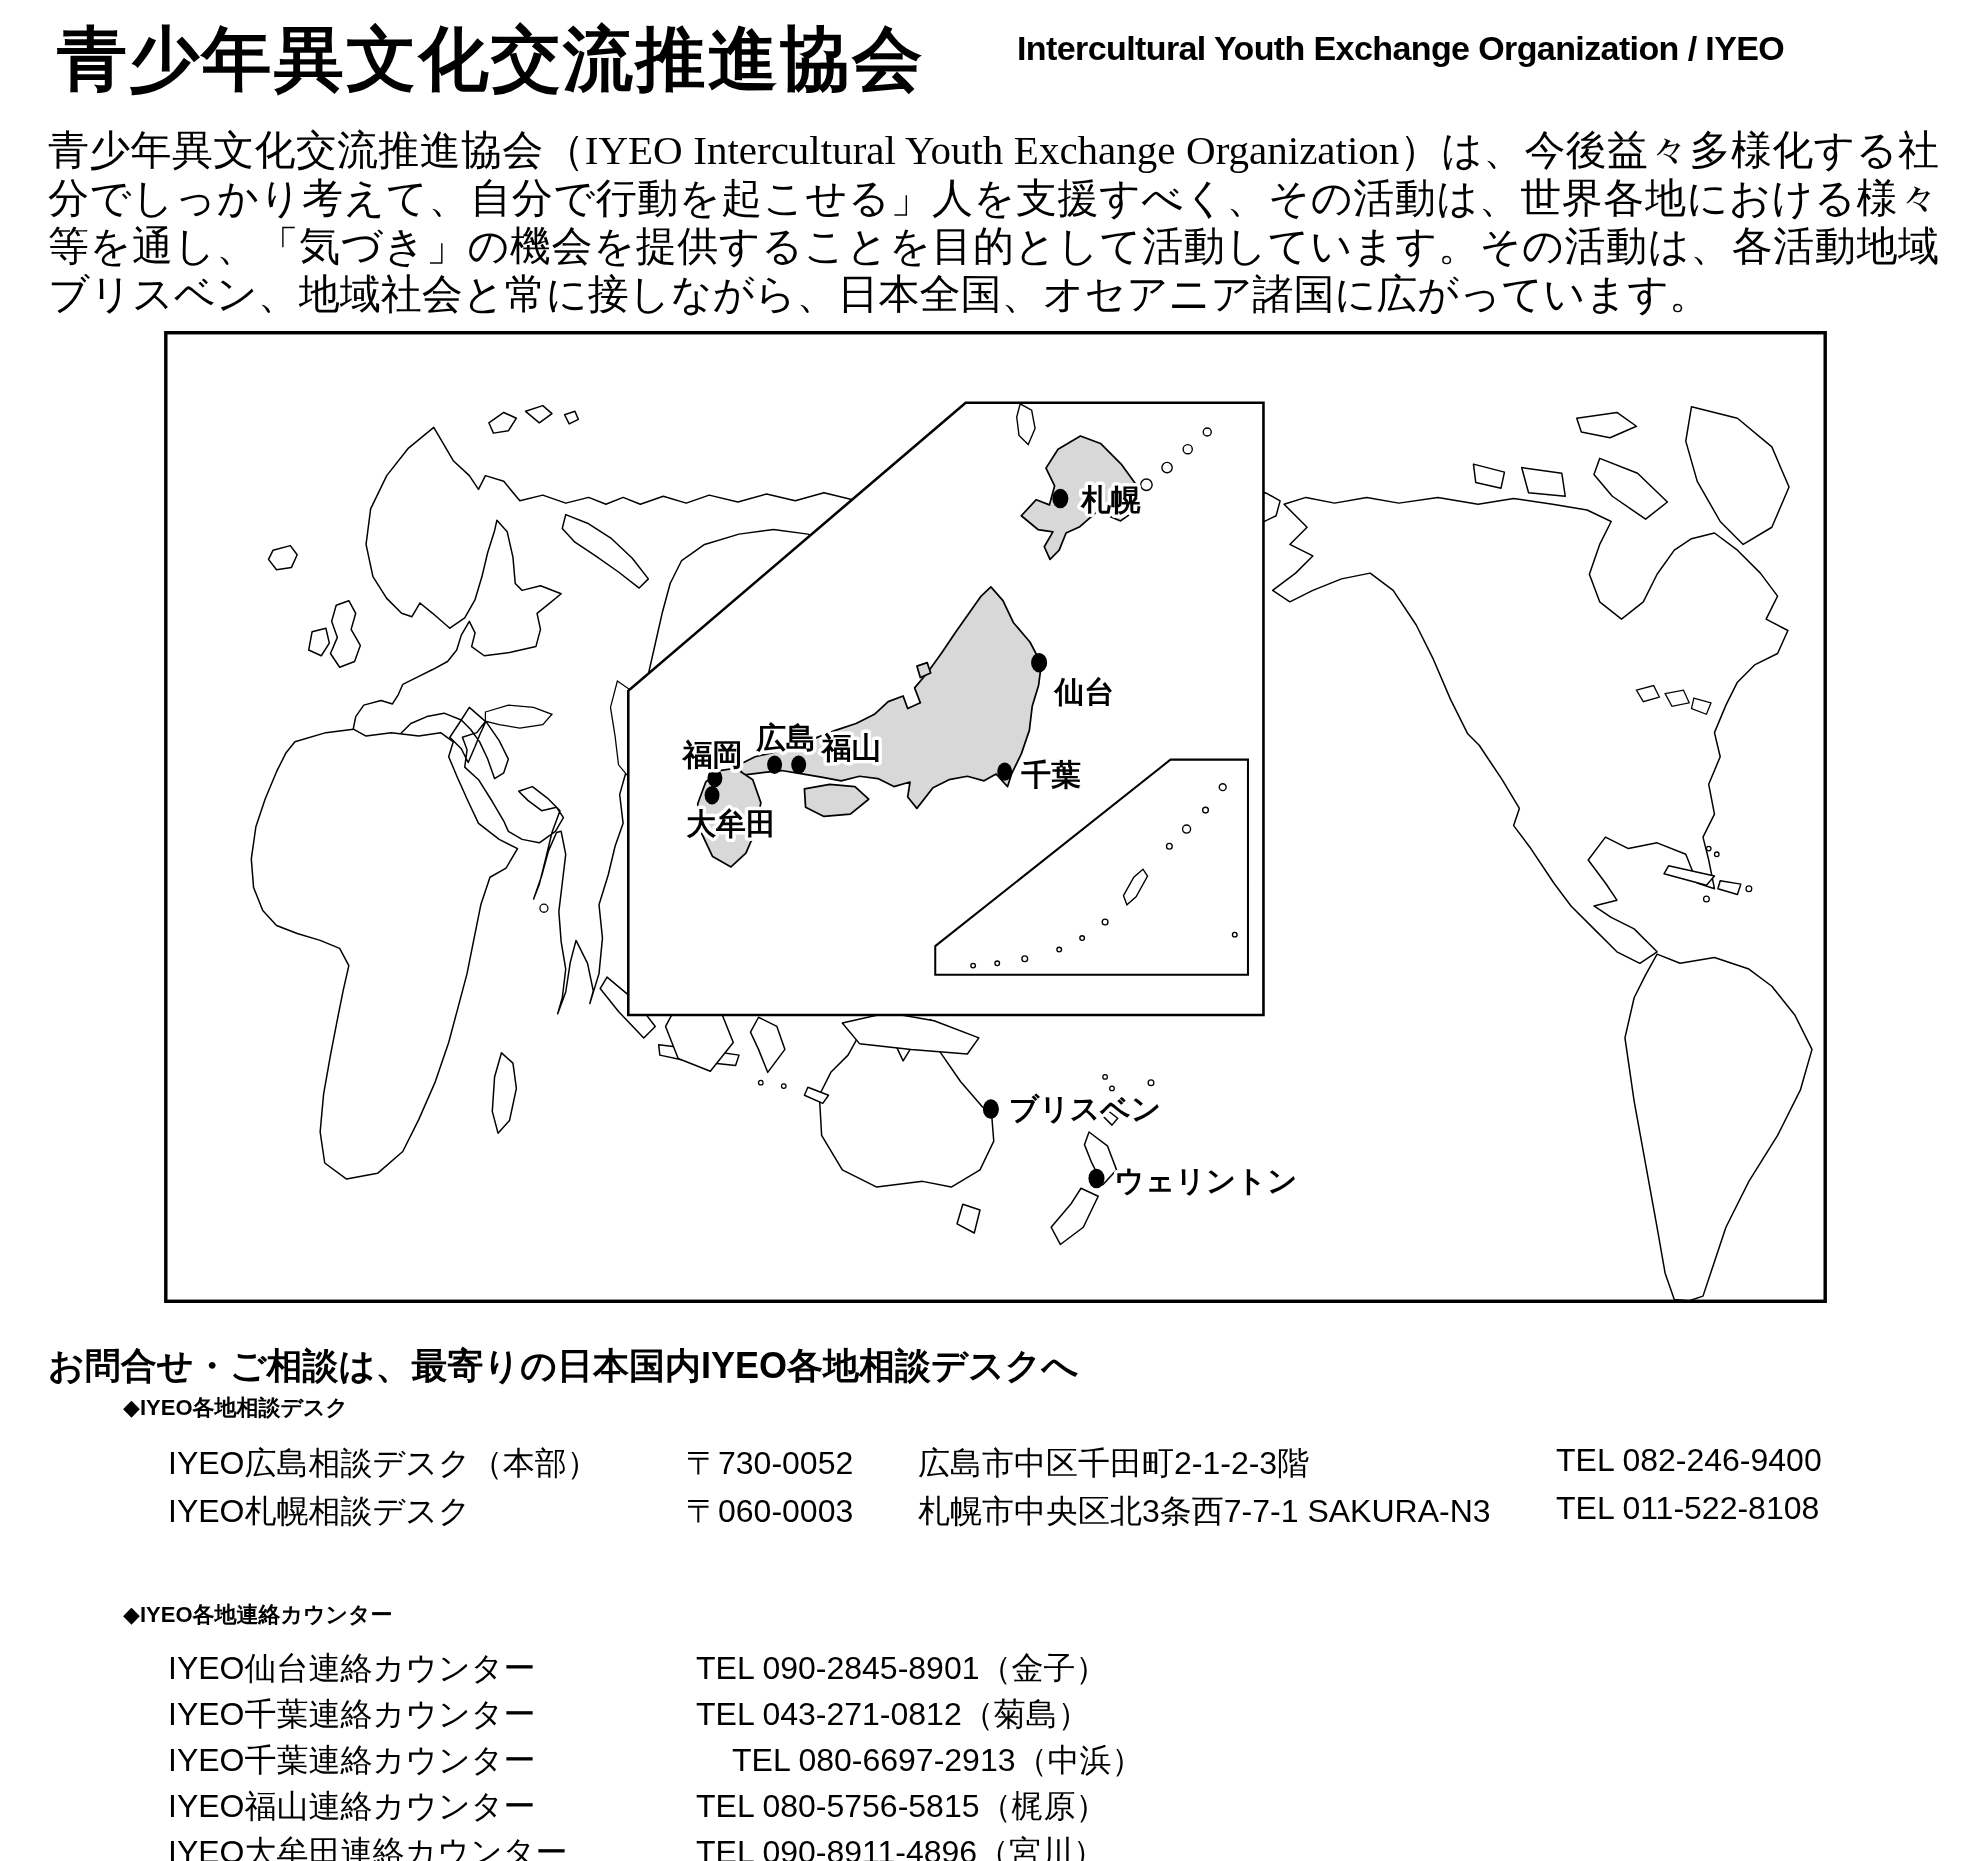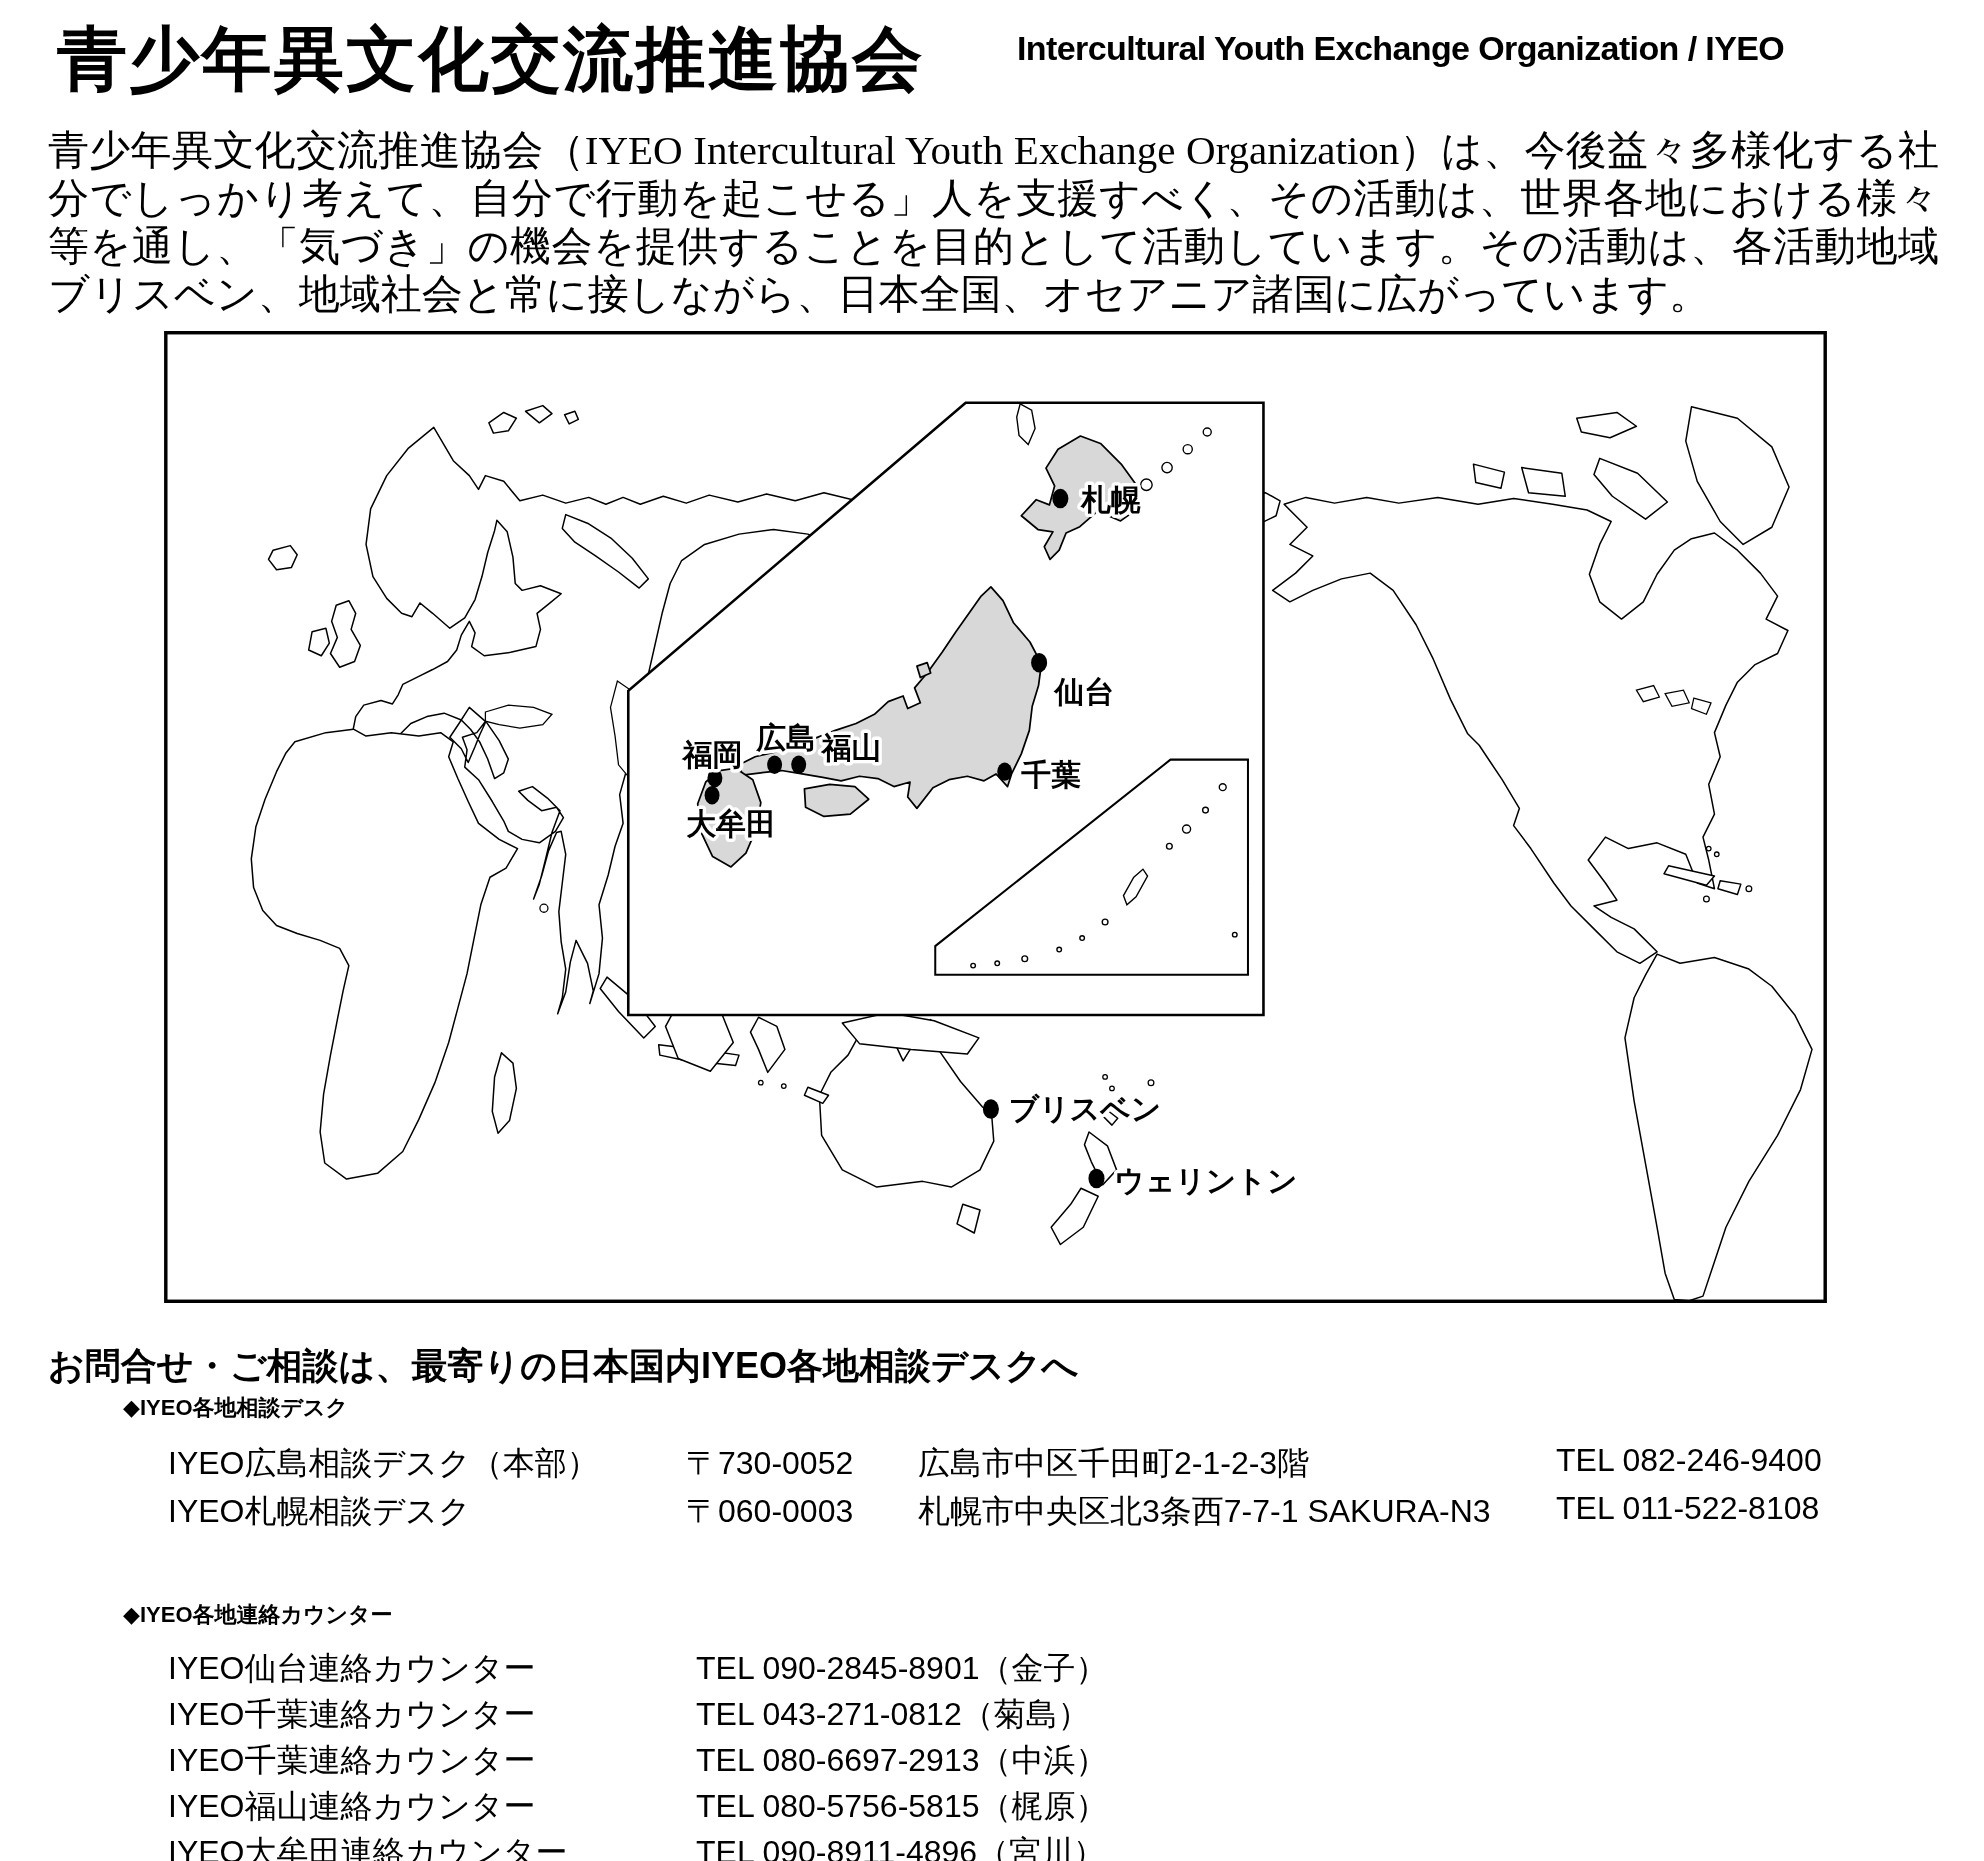--- a/index.html
+++ b/index.html
@@ -200,21 +200,21 @@
 <div>
   <div class="abs cell" style="left:168px;top:1647px;">IYEO仙台連絡カウンター</div>
   <div class="abs cell" style="left:696px;top:1647px;">TEL 090-2845-8901（金子）</div>
 </div>
 <div>
   <div class="abs cell" style="left:168px;top:1693px;">IYEO千葉連絡カウンター</div>
   <div class="abs cell" style="left:696px;top:1693px;">TEL 043-271-0812（菊島）</div>
 </div>
 <div>
   <div class="abs cell" style="left:168px;top:1739px;">IYEO千葉連絡カウンター</div>
-  <div class="abs cell" style="left:696px;top:1739px;">TEL 080-6697-2913（中浜）</div>
+  <div class="abs cell" style="left:732px;top:1739px;">TEL 080-6697-2913（中浜）</div>
 </div>
 <div>
   <div class="abs cell" style="left:168px;top:1785px;">IYEO福山連絡カウンター</div>
   <div class="abs cell" style="left:696px;top:1785px;">TEL 080-5756-5815（梶原）</div>
 </div>
 <div>
   <div class="abs cell" style="left:168px;top:1831px;">IYEO大牟田連絡カウンター</div>
   <div class="abs cell" style="left:696px;top:1831px;">TEL 090-8911-4896（宮川）</div>
 </div>
 

